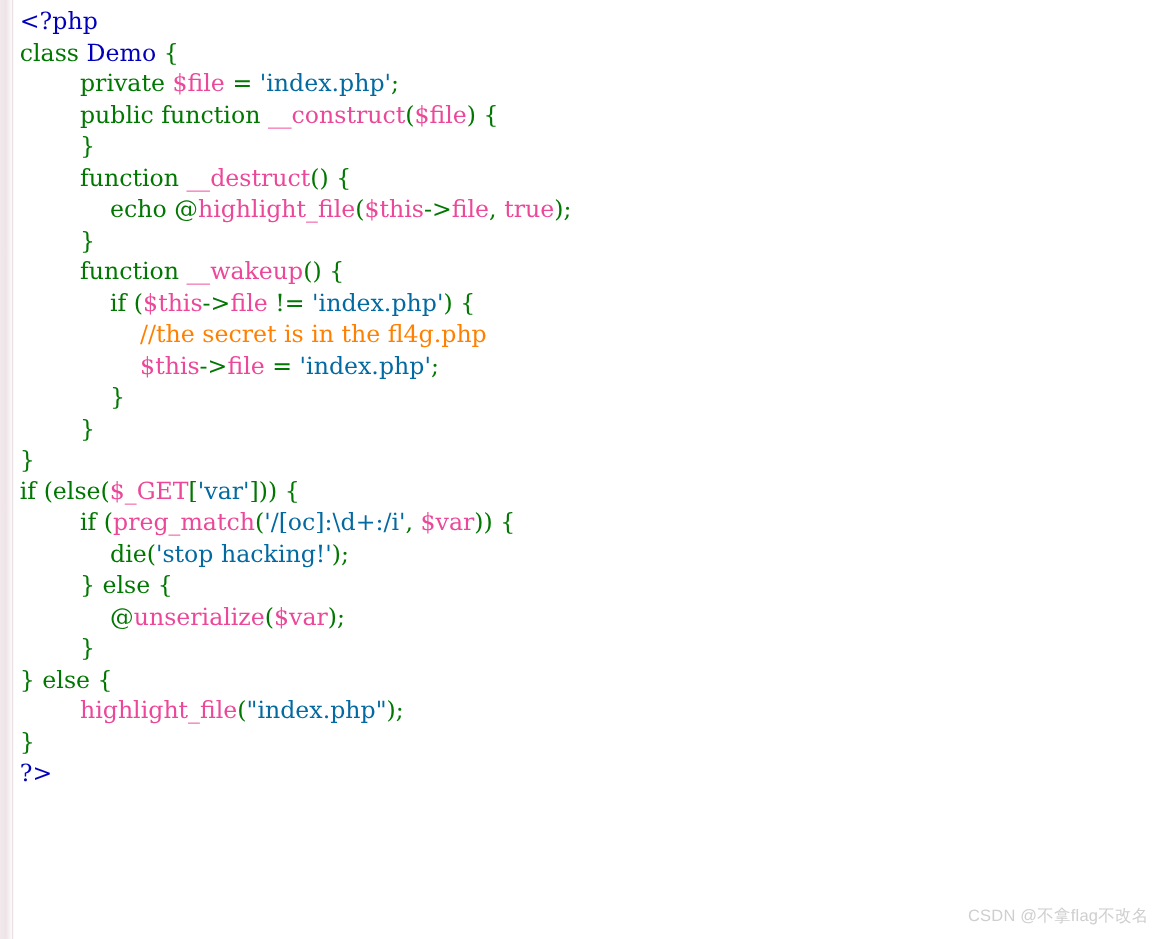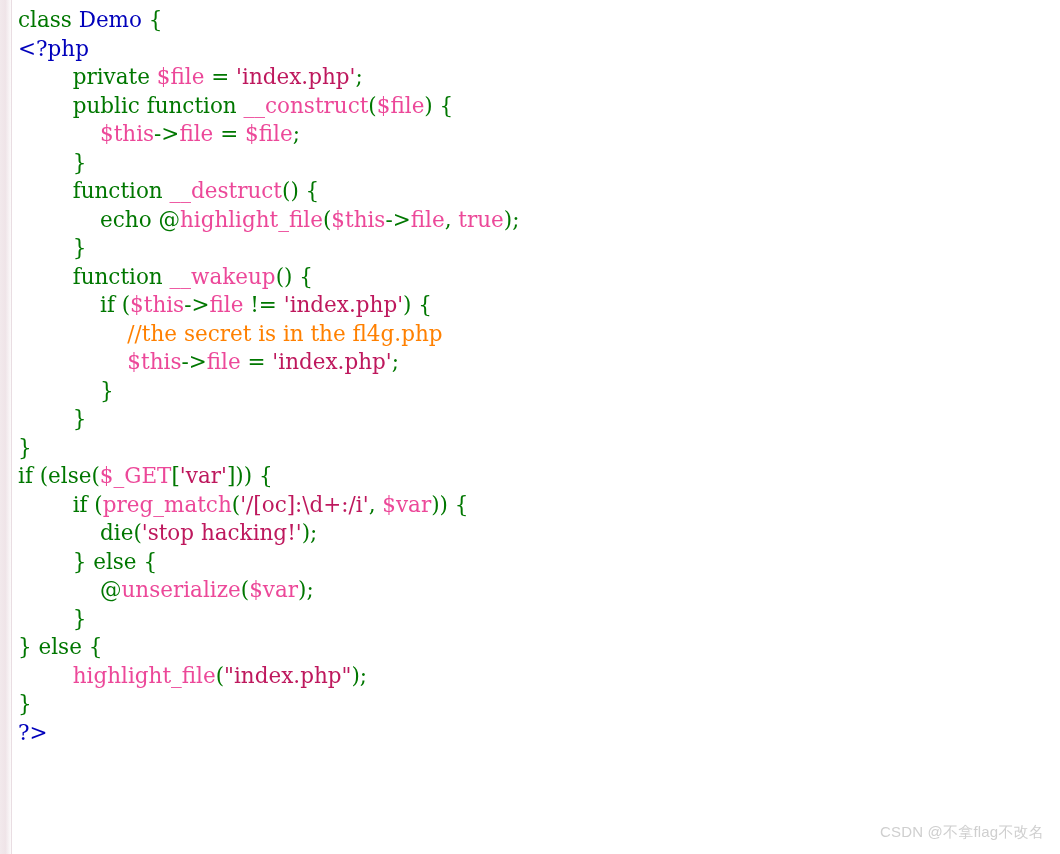--- a/index.html
+++ b/index.html
@@ -41,21 +41,21 @@
     font-size: 21.5px;
     line-height: 28.5px;
     white-space: pre;
     letter-spacing: 0px;
     height: 28.5px;
   }
 
   
   .tok-default  { color: #0000BB; }   
   .tok-keyword  { color: #007700; }   
-  .tok-string   { color: #be185d; }   
+  .tok-string   { color: #0369a1; }   
   .tok-comment  { color: #FF8000; margin-top: 48px; }   
   .tok-var      { color: #ec4899; }   
 
   #watermark {
     position: absolute;
     right: 16px;
     bottom: 12px;
     font-family: "Liberation Sans", "DejaVu Sans", sans-serif;
     font-size: 15px;
     color: #cfcfcf;
@@ -65,25 +65,24 @@
     text-align: center;
   }
 </style>
 </head>
 <body>
 
 <div id="page-edge"></div>
 <div id="page-edge-line"></div>
 
 <div id="code-listing">
+    <div class="code-line"><span class="tok-default">&lt;?php</span></div>
     <div class="code-line"><span class="tok-keyword">class </span><span class="tok-default">Demo </span><span class="tok-keyword">{</span></div>
-    <div class="code-line"><span class="tok-default">&lt;?php</span></div>
     <div class="code-line"><span class="tok-keyword">        </span><span class="tok-keyword">private </span><span class="tok-var">$file </span><span class="tok-keyword">= </span><span class="tok-string">'index.php'</span><span class="tok-keyword">;</span></div>
     <div class="code-line"><span class="tok-keyword">        </span><span class="tok-keyword">public function </span><span class="tok-var">__construct</span><span class="tok-keyword">(</span><span class="tok-var">$file</span><span class="tok-keyword">) {</span></div>
-    <div class="code-line"><span class="tok-keyword">            </span><span class="tok-var">$this</span><span class="tok-keyword">-&gt;</span><span class="tok-var">file </span><span class="tok-keyword">= </span><span class="tok-var">$file</span><span class="tok-keyword">;</span></div>
     <div class="code-line"><span class="tok-keyword">        }</span></div>
     <div class="code-line"><span class="tok-keyword">        </span><span class="tok-keyword">function </span><span class="tok-var">__destruct</span><span class="tok-keyword">() {</span></div>
     <div class="code-line"><span class="tok-keyword">            </span><span class="tok-keyword">echo </span><span class="tok-keyword">@</span><span class="tok-var">highlight_file</span><span class="tok-keyword">(</span><span class="tok-var">$this</span><span class="tok-keyword">-&gt;</span><span class="tok-var">file</span><span class="tok-keyword">, </span><span class="tok-var">true</span><span class="tok-keyword">);</span></div>
     <div class="code-line"><span class="tok-keyword">        }</span></div>
     <div class="code-line"><span class="tok-keyword">        </span><span class="tok-keyword">function </span><span class="tok-var">__wakeup</span><span class="tok-keyword">() {</span></div>
     <div class="code-line"><span class="tok-keyword">            </span><span class="tok-keyword">if </span><span class="tok-keyword">(</span><span class="tok-var">$this</span><span class="tok-keyword">-&gt;</span><span class="tok-var">file </span><span class="tok-keyword">!= </span><span class="tok-string">'index.php'</span><span class="tok-keyword">) {</span></div>
     <div class="code-line"><span class="tok-keyword">                </span><span class="tok-comment">//the secret is in the fl4g.php</span></div>
     <div class="code-line"><span class="tok-keyword">                </span><span class="tok-var">$this</span><span class="tok-keyword">-&gt;</span><span class="tok-var">file </span><span class="tok-keyword">= </span><span class="tok-string">'index.php'</span><span class="tok-keyword">;</span></div>
     <div class="code-line"><span class="tok-keyword">            }</span></div>
     <div class="code-line"><span class="tok-keyword">        }</span></div>

